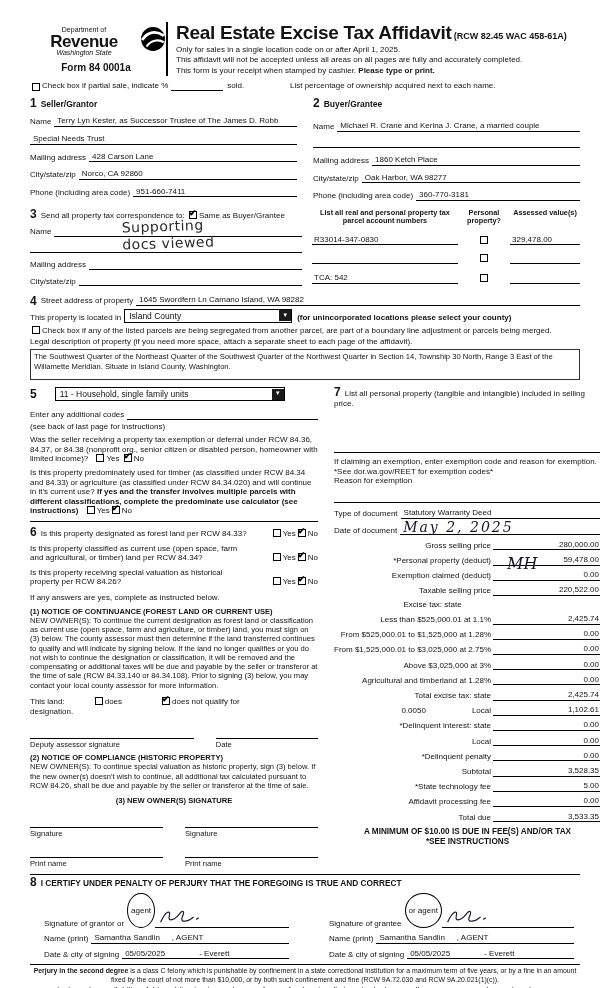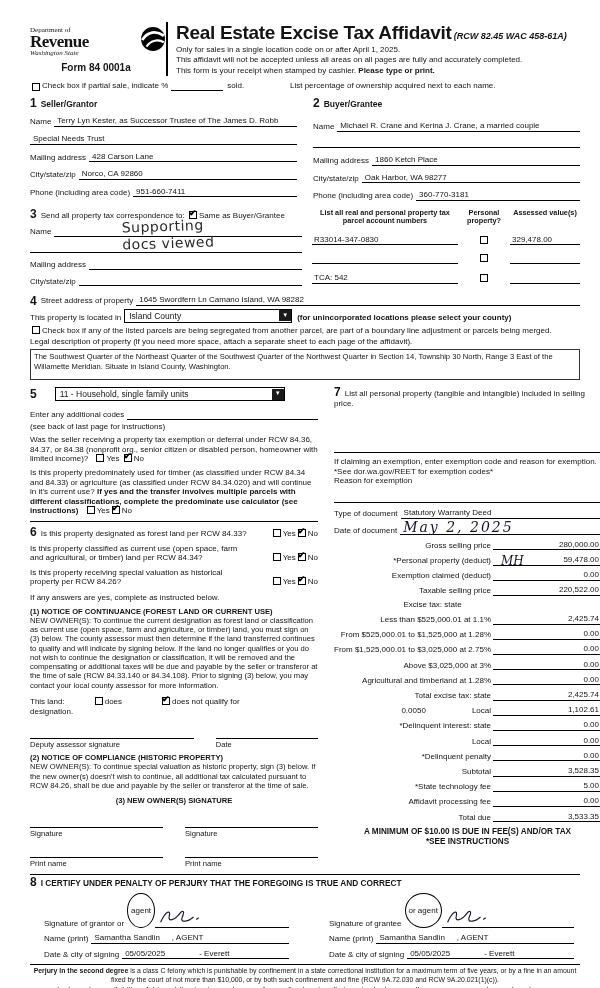--- a/index.html
+++ b/index.html
@@ -5,29 +5,29 @@
   * { margin:0; padding:0; box-sizing:border-box; }
   html,body { background:#fff; }
   .page {
     position:relative; width:600px; height:988px; background:#fff;
     font-family:"Liberation Sans",sans-serif; font-size:8px; color:#141414;
     padding:22px 20px 0 30px; overflow:hidden; line-height:1.2;
   }
   
   .hdr { display:flex; }
   .logo-block { width:132px; flex:0 0 132px; padding-top:4px; }
-  .logo-row { position:relative; text-align:left; padding-right:24px;font-family:Liberation Serif, serif; }
+  .logo-row { position:relative; text-align:center; padding-right:24px; }
   .dept-small { font-size:7px; display:block; }
   .dept-big { font-size:17px; font-weight:bold; letter-spacing:-0.5px; display:block; line-height:15px; }
   .dept-state { font-size:7px; font-style:italic; display:block; }
   .logo-icon { position:absolute; right:-4px; top:0px; width:26px; height:26px; }
   .form-no { font-size:10px; font-weight:bold; margin-top:4px; text-align:center; }
   .title-block { border-left:2px solid #000; padding-left:8px; margin-left:4px; }
   .main-title { font-size:19px; font-weight:bold; letter-spacing:-0.3px; display:inline; }
-  .rcw { font-size:9px; font-weight:bold;font-style:italic; }
+  .rcw { font-size:9px; font-weight:bold; }
   .sub { font-size:8px; line-height:10.5px; }
   .italic { }
   .bold { font-weight:bold; }
   
   .fr { display:flex; align-items:flex-end; margin-top:7px; }
   .lbl { white-space:nowrap; padding-right:3px; }
   .line { flex:1; border-bottom:1px solid #000; padding:0 3px; min-height:9px; }
   .num { font-weight:bold; font-size:12px; margin-right:4px; line-height:10px; }
   .sec-title { font-weight:bold; font-size:8.5px; }
   
@@ -324,21 +324,21 @@
         </div>
 
       <div class="trow">
           <span class="tlbl">Gross selling price</span>
           <span class="tfill"></span>
           <span class="tval">280,000.00</span>
         </div>
       <div class="trow">
           <span class="tlbl">*Personal property (deduct)</span>
           <span class="tfill">
-            <span class="hw" style="position:absolute; left:8px; top:-11px; font-size:12px;">MH</span>
+            <span class="hw" style="position:absolute; left:14px; top:-11px; font-size:16px;">MH</span>
           </span>
           <span class="tval">59,478.00</span>
         </div>
       <div class="trow">
           <span class="tlbl">Exemption claimed (deduct)</span>
           <span class="tfill"></span>
           <span class="tval">0.00</span>
         </div>
       <div class="trow">
           <span class="tlbl">Taxable selling price</span>

